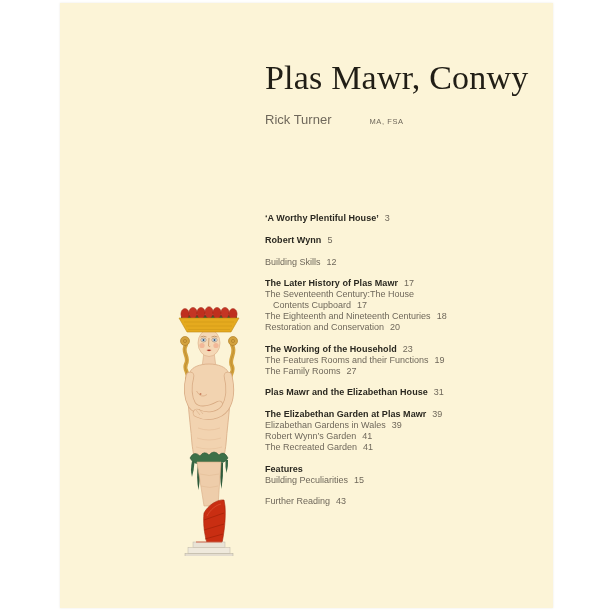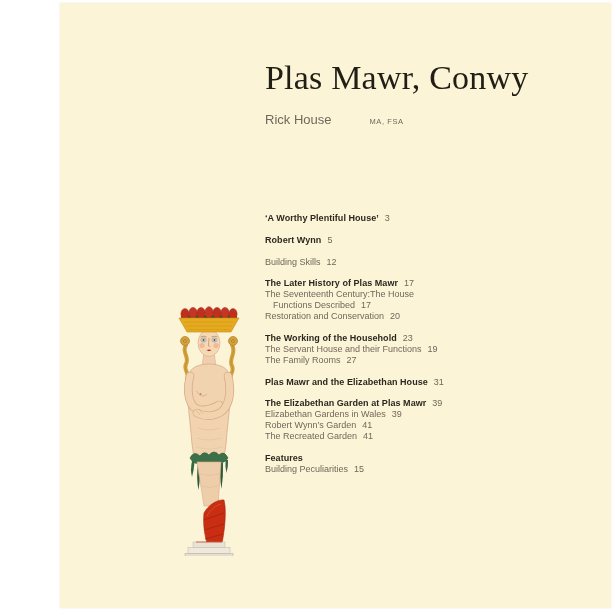--- a/index.html
+++ b/index.html
@@ -1,18 +1,18 @@
 <!DOCTYPE html>
 <html><head>
 <meta charset="utf-8">
 <style>
   html,body{margin:0;padding:0;background:#ffffff;}
   .canvas{position:relative;width:613px;height:613px;background:#ffffff;overflow:hidden;
           font-family:"Liberation Sans","DejaVu Sans",sans-serif;}
-  .page{position:absolute;left:60px;top:3px;width:551px;height:605px;background:#fcf4d7;
+  .page{position:absolute;left:60px;top:3px;width:493px;height:605px;background:#fcf4d7;
         box-shadow:0 0 2px rgba(180,170,140,.25);}
   .title{position:absolute;left:205px;top:55px;font-family:"Liberation Serif","DejaVu Serif",serif;
          font-size:34px;line-height:40px;color:#211e16;letter-spacing:.2px;white-space:nowrap;}
   .byline{position:absolute;left:205px;top:109px;font-size:13px;line-height:16px;color:#6f685b;white-space:nowrap;}
   .byline .creds{font-size:7.5px;letter-spacing:.6px;margin-left:4px;color:#6f685b;padding-left:34px;}
   .toc{position:absolute;left:205px;top:210px;width:265px;font-size:9px;line-height:10.9px;color:#6f685b;}
   .toc-block{margin:0 0 10.9px 0;}
   .toc-line{white-space:nowrap;}
   .toc-line .lbl-bold{font-weight:bold;color:#2a2820;letter-spacing:.05px;text-align:right;}
   .toc-line .lbl-plain{color:#6f685b;}
@@ -21,21 +21,21 @@
   .statue{position:absolute;left:116px;top:303px;width:66px;height:250px;}
 </style>
 </head>
 <body>
 
 <div class="canvas">
   <div class="page">
 
     <div class="title">Plas Mawr, Conwy</div>
 
-    <div class="byline"><span>Rick House</span><span class="creds">MA, FSA</span></div>
+    <div class="byline"><span>Rick Turner</span><span class="creds">MA, FSA</span></div>
 
     <svg class="statue" viewBox="0 0 66 250" aria-hidden="true">
 
       <path d="M10,39 C5,46 14,51 10,58 C7,64 14,67 11,73" fill="none" stroke="#d3a23e" stroke-width="4" stroke-linecap="round"></path>
       <path d="M10,39 C5,46 14,51 10,58 C7,64 14,67 11,73" fill="none" stroke="#b07f28" stroke-width="1" stroke-linecap="round" opacity=".5"></path>
       <path d="M56,39 C61,47 52,53 56,60 C59,66 52,69 55,75" fill="none" stroke="#d3a23e" stroke-width="4" stroke-linecap="round"></path>
       <path d="M56,39 C61,47 52,53 56,60 C59,66 52,69 55,75" fill="none" stroke="#b07f28" stroke-width="1" stroke-linecap="round" opacity=".5"></path>
       <circle cx="9" cy="35" r="4.5" fill="#d3a23e" stroke="#b07f28" stroke-width=".7"></circle>
       <circle cx="9" cy="35" r="1.6" fill="none" stroke="#b07f28" stroke-width=".7"></circle>
       <circle cx="57" cy="35" r="4.5" fill="#d3a23e" stroke="#b07f28" stroke-width=".7"></circle>
@@ -115,37 +115,41 @@
         </div>
         <div class="toc-block">
           <div class="toc-line"><span class="lbl-bold">Robert Wynn</span><span class="num">5</span></div>
         </div>
         <div class="toc-block">
           <div class="toc-line"><span class="lbl-plain">Building Skills</span><span class="num">12</span></div>
         </div>
         <div class="toc-block">
           <div class="toc-line"><span class="lbl-bold">The Later History of Plas Mawr</span><span class="num">17</span></div>
           <div class="toc-line"><span class="lbl-plain">The Seventeenth Century:The House</span></div>
-          <div class="toc-line indent"><span class="lbl-plain">Functions Described</span><span class="num">17</span></div>
+          <div class="toc-line indent"><span class="lbl-plain">Contents Cupboard</span><span class="num">17</span></div>
+          <div class="toc-line"><span class="lbl-plain">The Eighteenth and Nineteenth Centuries</span><span class="num">18</span></div>
           <div class="toc-line"><span class="lbl-plain">Restoration and Conservation</span><span class="num">20</span></div>
         </div>
         <div class="toc-block">
           <div class="toc-line"><span class="lbl-bold">The Working of the Household</span><span class="num">23</span></div>
-          <div class="toc-line"><span class="lbl-plain">The Servant House and their Functions</span><span class="num">19</span></div>
+          <div class="toc-line"><span class="lbl-plain">The Features Rooms and their Functions</span><span class="num">19</span></div>
           <div class="toc-line"><span class="lbl-plain">The Family Rooms</span><span class="num">27</span></div>
         </div>
         <div class="toc-block">
           <div class="toc-line"><span class="lbl-bold">Plas Mawr and the Elizabethan House</span><span class="num">31</span></div>
         </div>
         <div class="toc-block">
           <div class="toc-line"><span class="lbl-bold">The Elizabethan Garden at Plas Mawr</span><span class="num">39</span></div>
           <div class="toc-line"><span class="lbl-plain">Elizabethan Gardens in Wales</span><span class="num">39</span></div>
           <div class="toc-line"><span class="lbl-plain">Robert Wynn’s Garden</span><span class="num">41</span></div>
           <div class="toc-line"><span class="lbl-plain">The Recreated Garden</span><span class="num">41</span></div>
         </div>
         <div class="toc-block">
           <div class="toc-line"><span class="lbl-bold">Features</span></div>
           <div class="toc-line"><span class="lbl-plain">Building Peculiarities</span><span class="num">15</span></div>
         </div>
+        <div class="toc-block">
+          <div class="toc-line"><span class="lbl-plain">Further Reading</span><span class="num">43</span></div>
+        </div>
       </div>
 
   </div>
 </div>
 
 </body></html>

